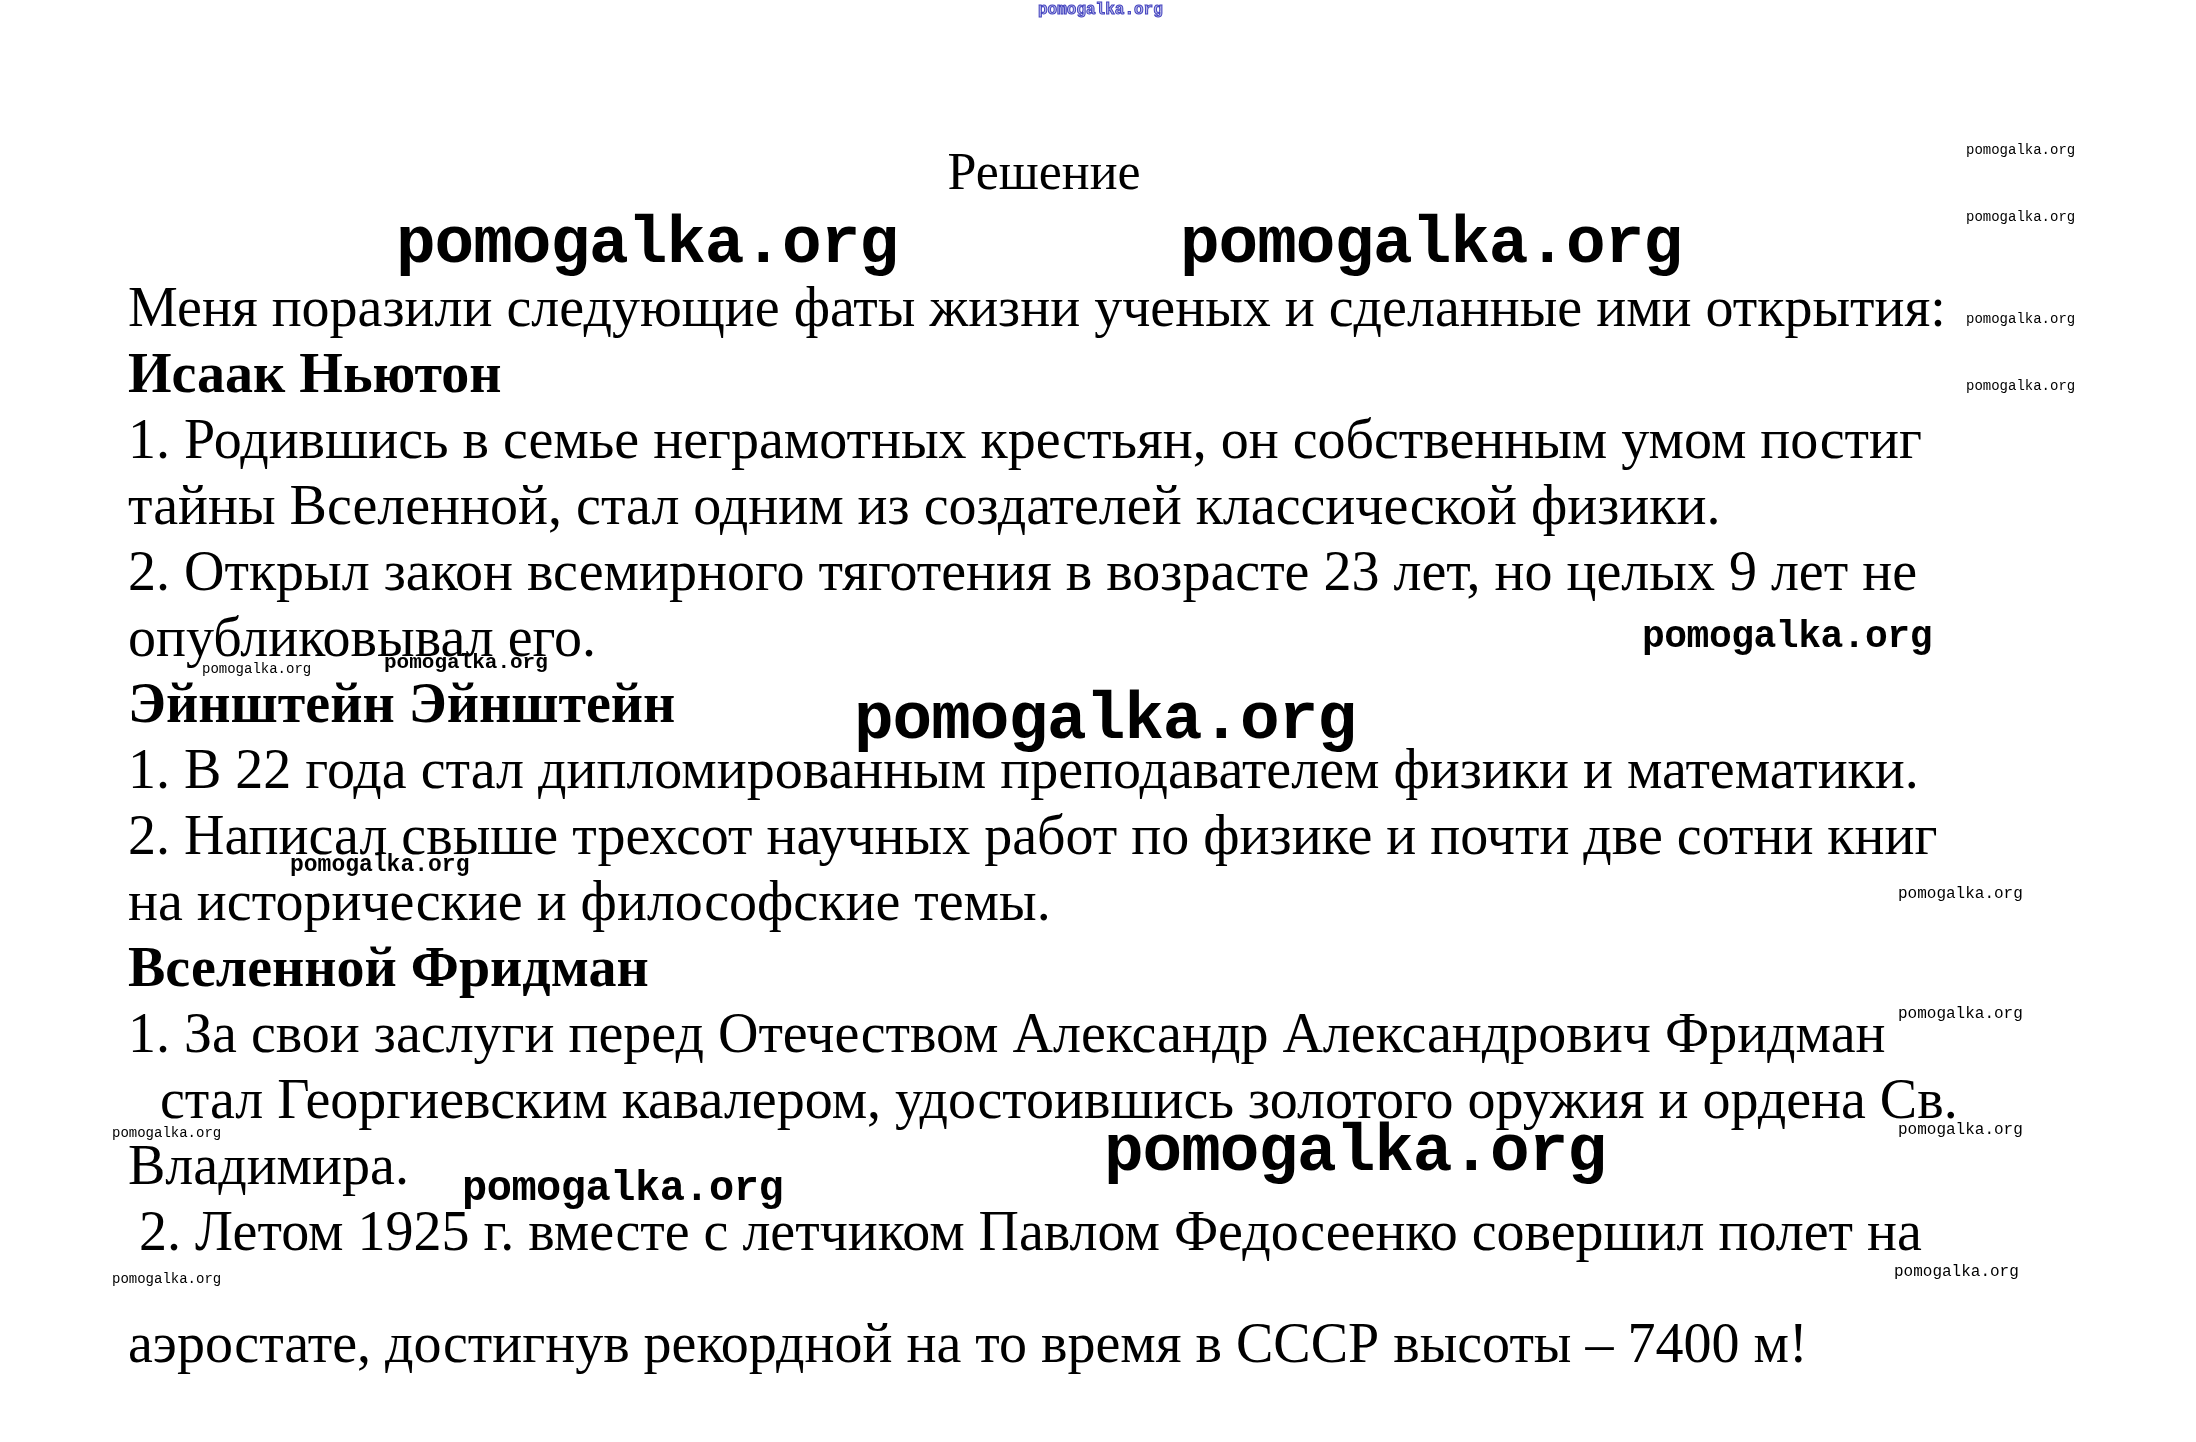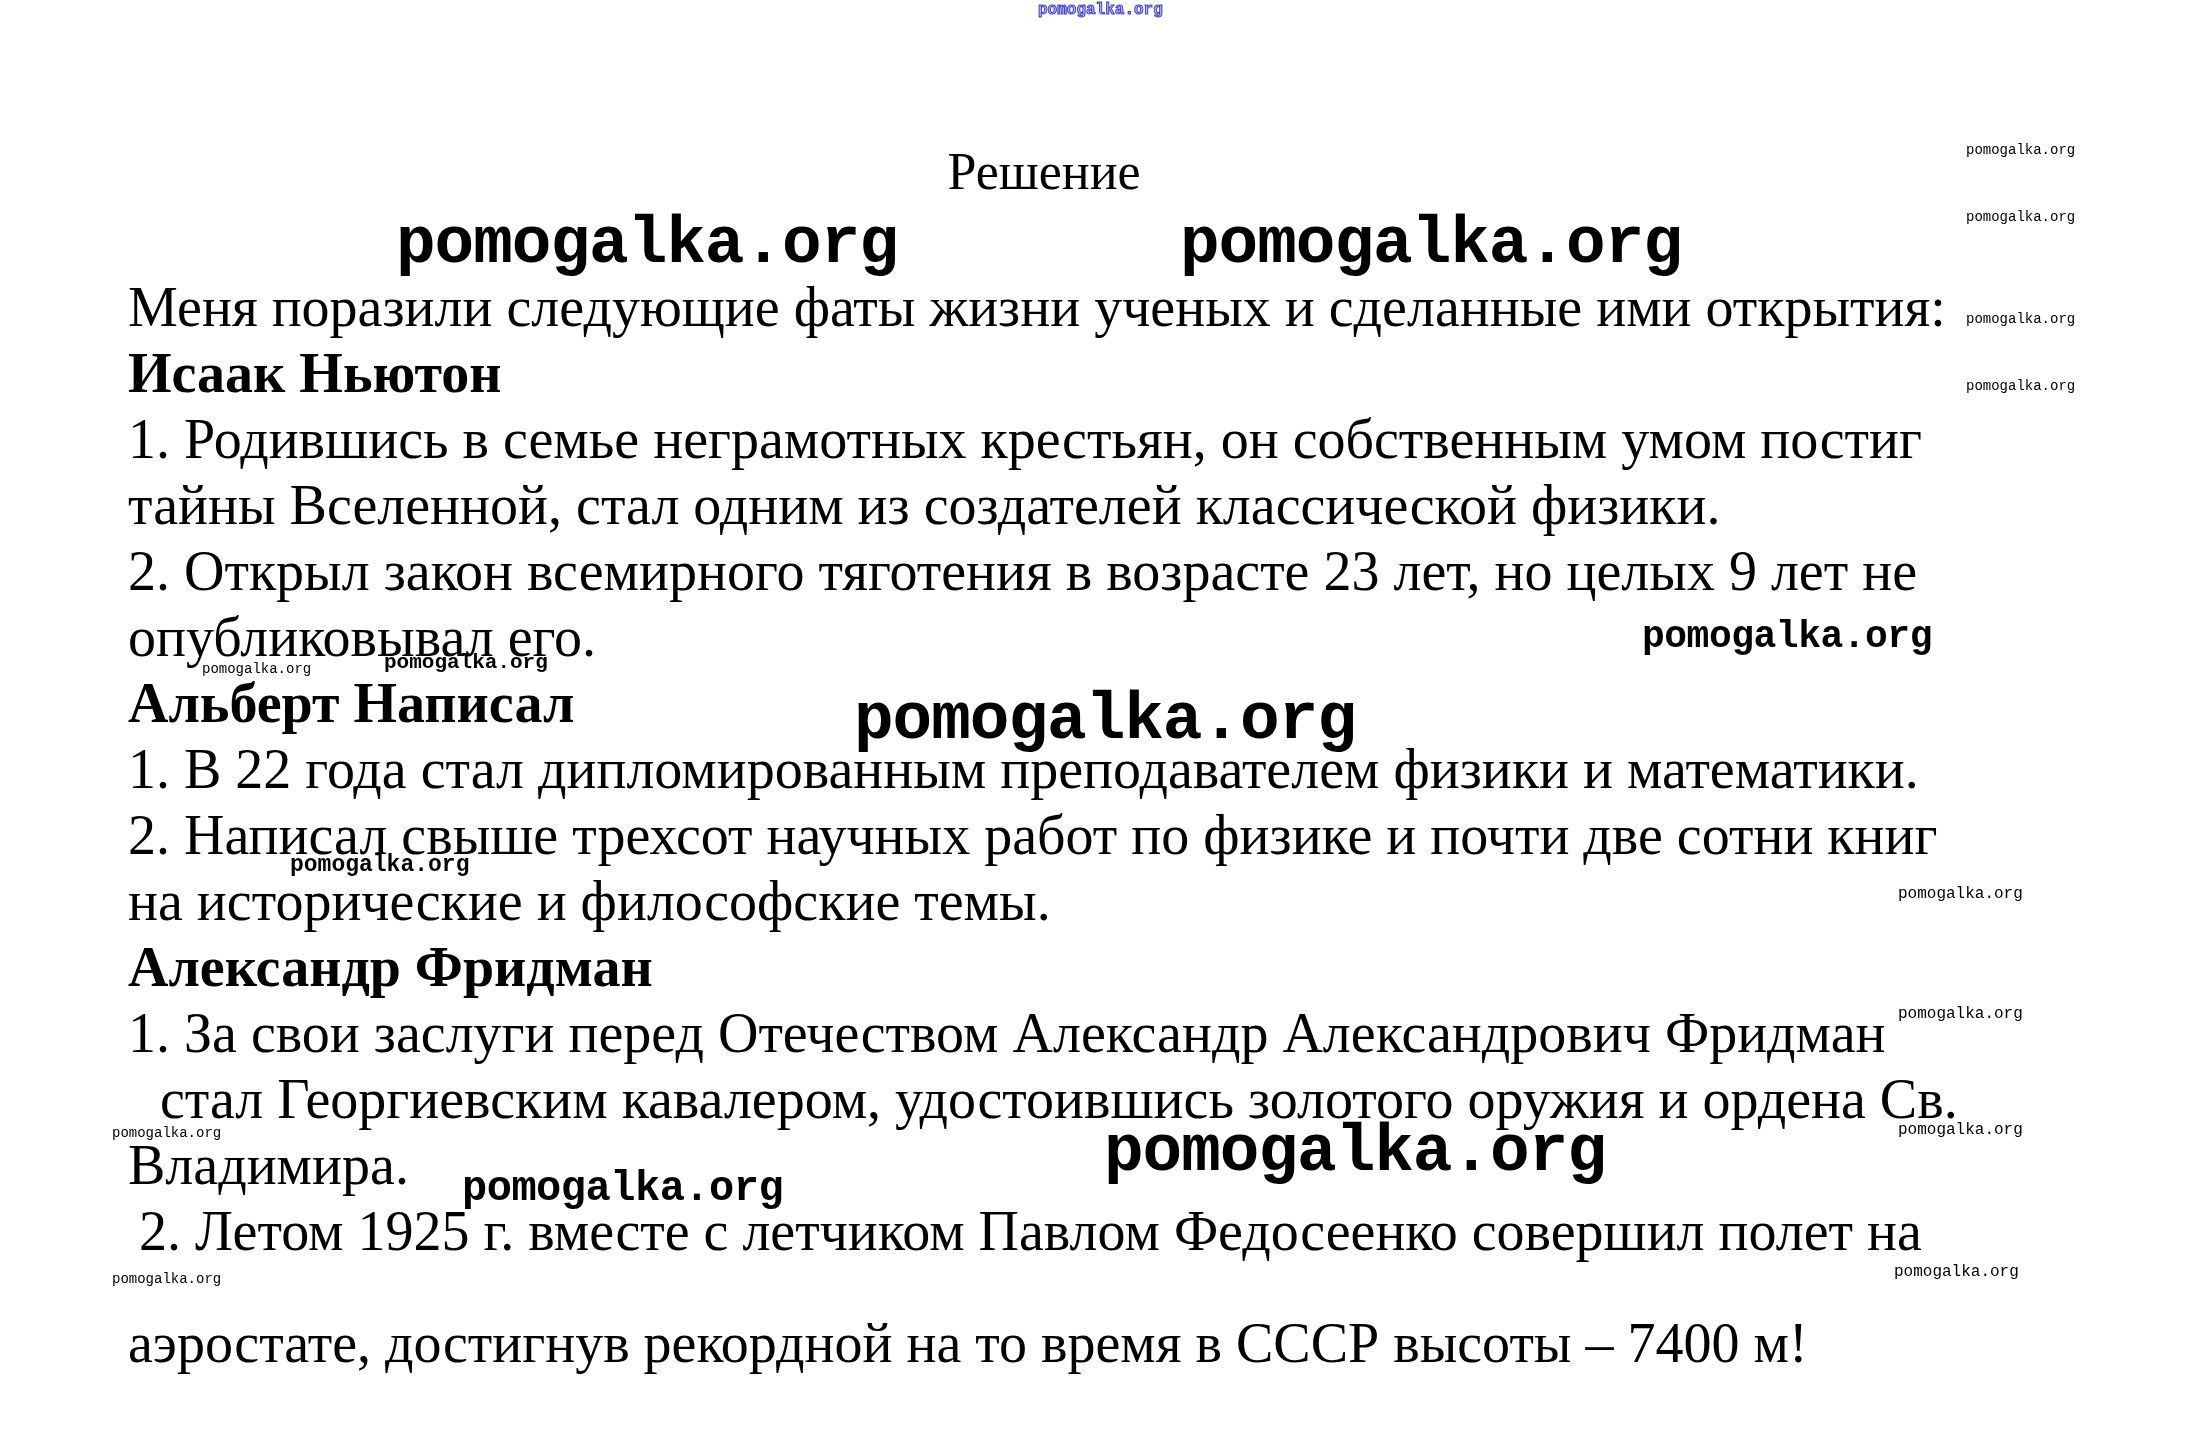--- a/index.html
+++ b/index.html
@@ -90,24 +90,24 @@
   <div class="wm sm16" style="left:1894px; top:1264px;">pomogalka.org</div>
 
   <div class="doc-title">Решение</div>
 
   <div class="doc-line" style="top:277px;">Меня поразили следующие фаты жизни ученых и сделанные ими открытия:</div>
   <div class="doc-line bold" style="top:343px;">Исаак Ньютон</div>
   <div class="doc-line" style="top:409px;">1. Родившись в семье неграмотных крестьян, он собственным умом постиг</div>
   <div class="doc-line" style="top:475px;">тайны Вселенной, стал одним из создателей классической физики.</div>
   <div class="doc-line" style="top:541px;">2. Открыл закон всемирного тяготения в возрасте 23 лет, но целых 9 лет не</div>
   <div class="doc-line" style="top:607px;">опубликовывал его.</div>
-  <div class="doc-line bold" style="top:673px;">Альберт Написал</div>
+  <div class="doc-line bold" style="top:673px;">Эйнштейн Эйнштейн</div>
   <div class="doc-line" style="top:739px;">1. В 22 года стал дипломированным преподавателем физики и математики.</div>
   <div class="doc-line" style="top:805px;">2. Написал свыше трехсот научных работ по физике и почти две сотни книг</div>
   <div class="doc-line" style="top:871px;">на исторические и философские темы.</div>
-  <div class="doc-line bold" style="top:937px;">Александр Фридман</div>
+  <div class="doc-line bold" style="top:937px;">Вселенной Фридман</div>
   <div class="doc-line" style="top:1003px;">1. За свои заслуги перед Отечеством Александр Александрович Фридман</div>
   <div class="doc-line" style="top:1069px;margin-left:32px;">стал Георгиевским кавалером, удостоившись золотого оружия и ордена Св.</div>
   <div class="doc-line" style="top:1135px;">Владимира.</div>
   <div class="doc-line" style="top:1201px;margin-left:11px;">2. Летом 1925 г. вместе с летчиком Павлом Федосеенко совершил полет на</div>
   <div class="doc-line" style="top:1285px;margin-top:28px;">аэростате, достигнув рекордной на то время в СССР высоты – 7400 м!</div>
 
 </div>
 
 </body></html>

